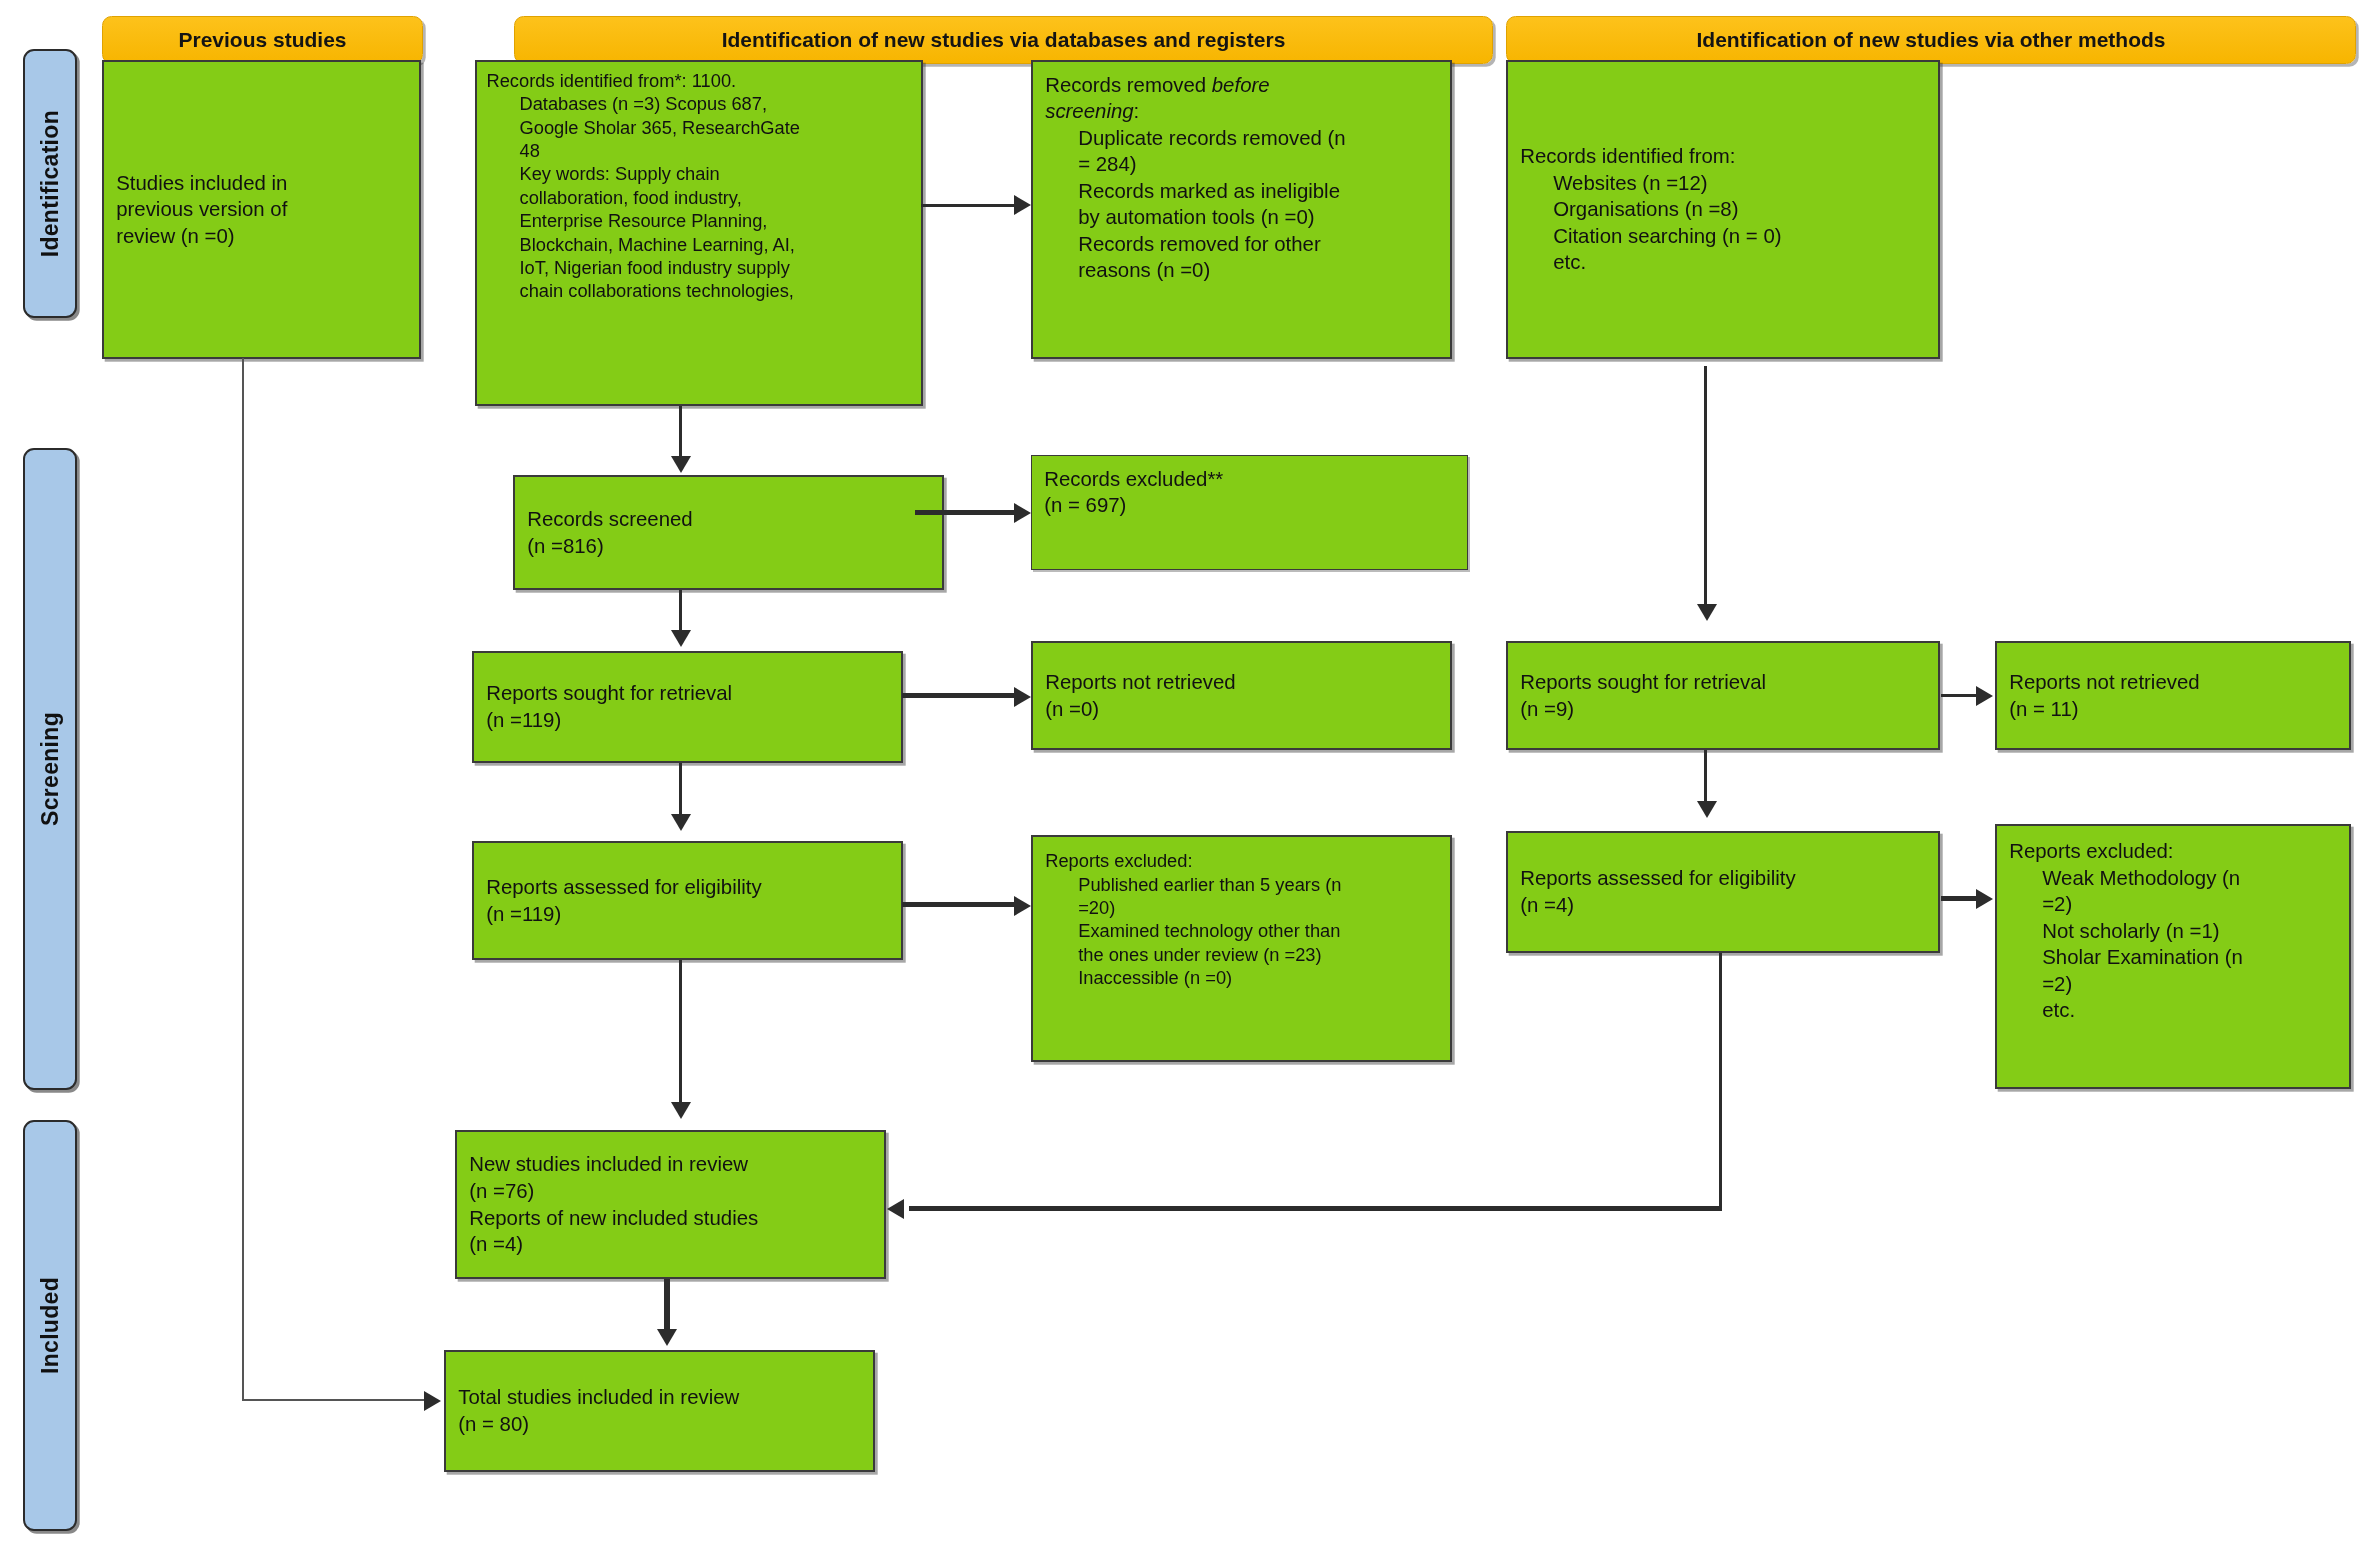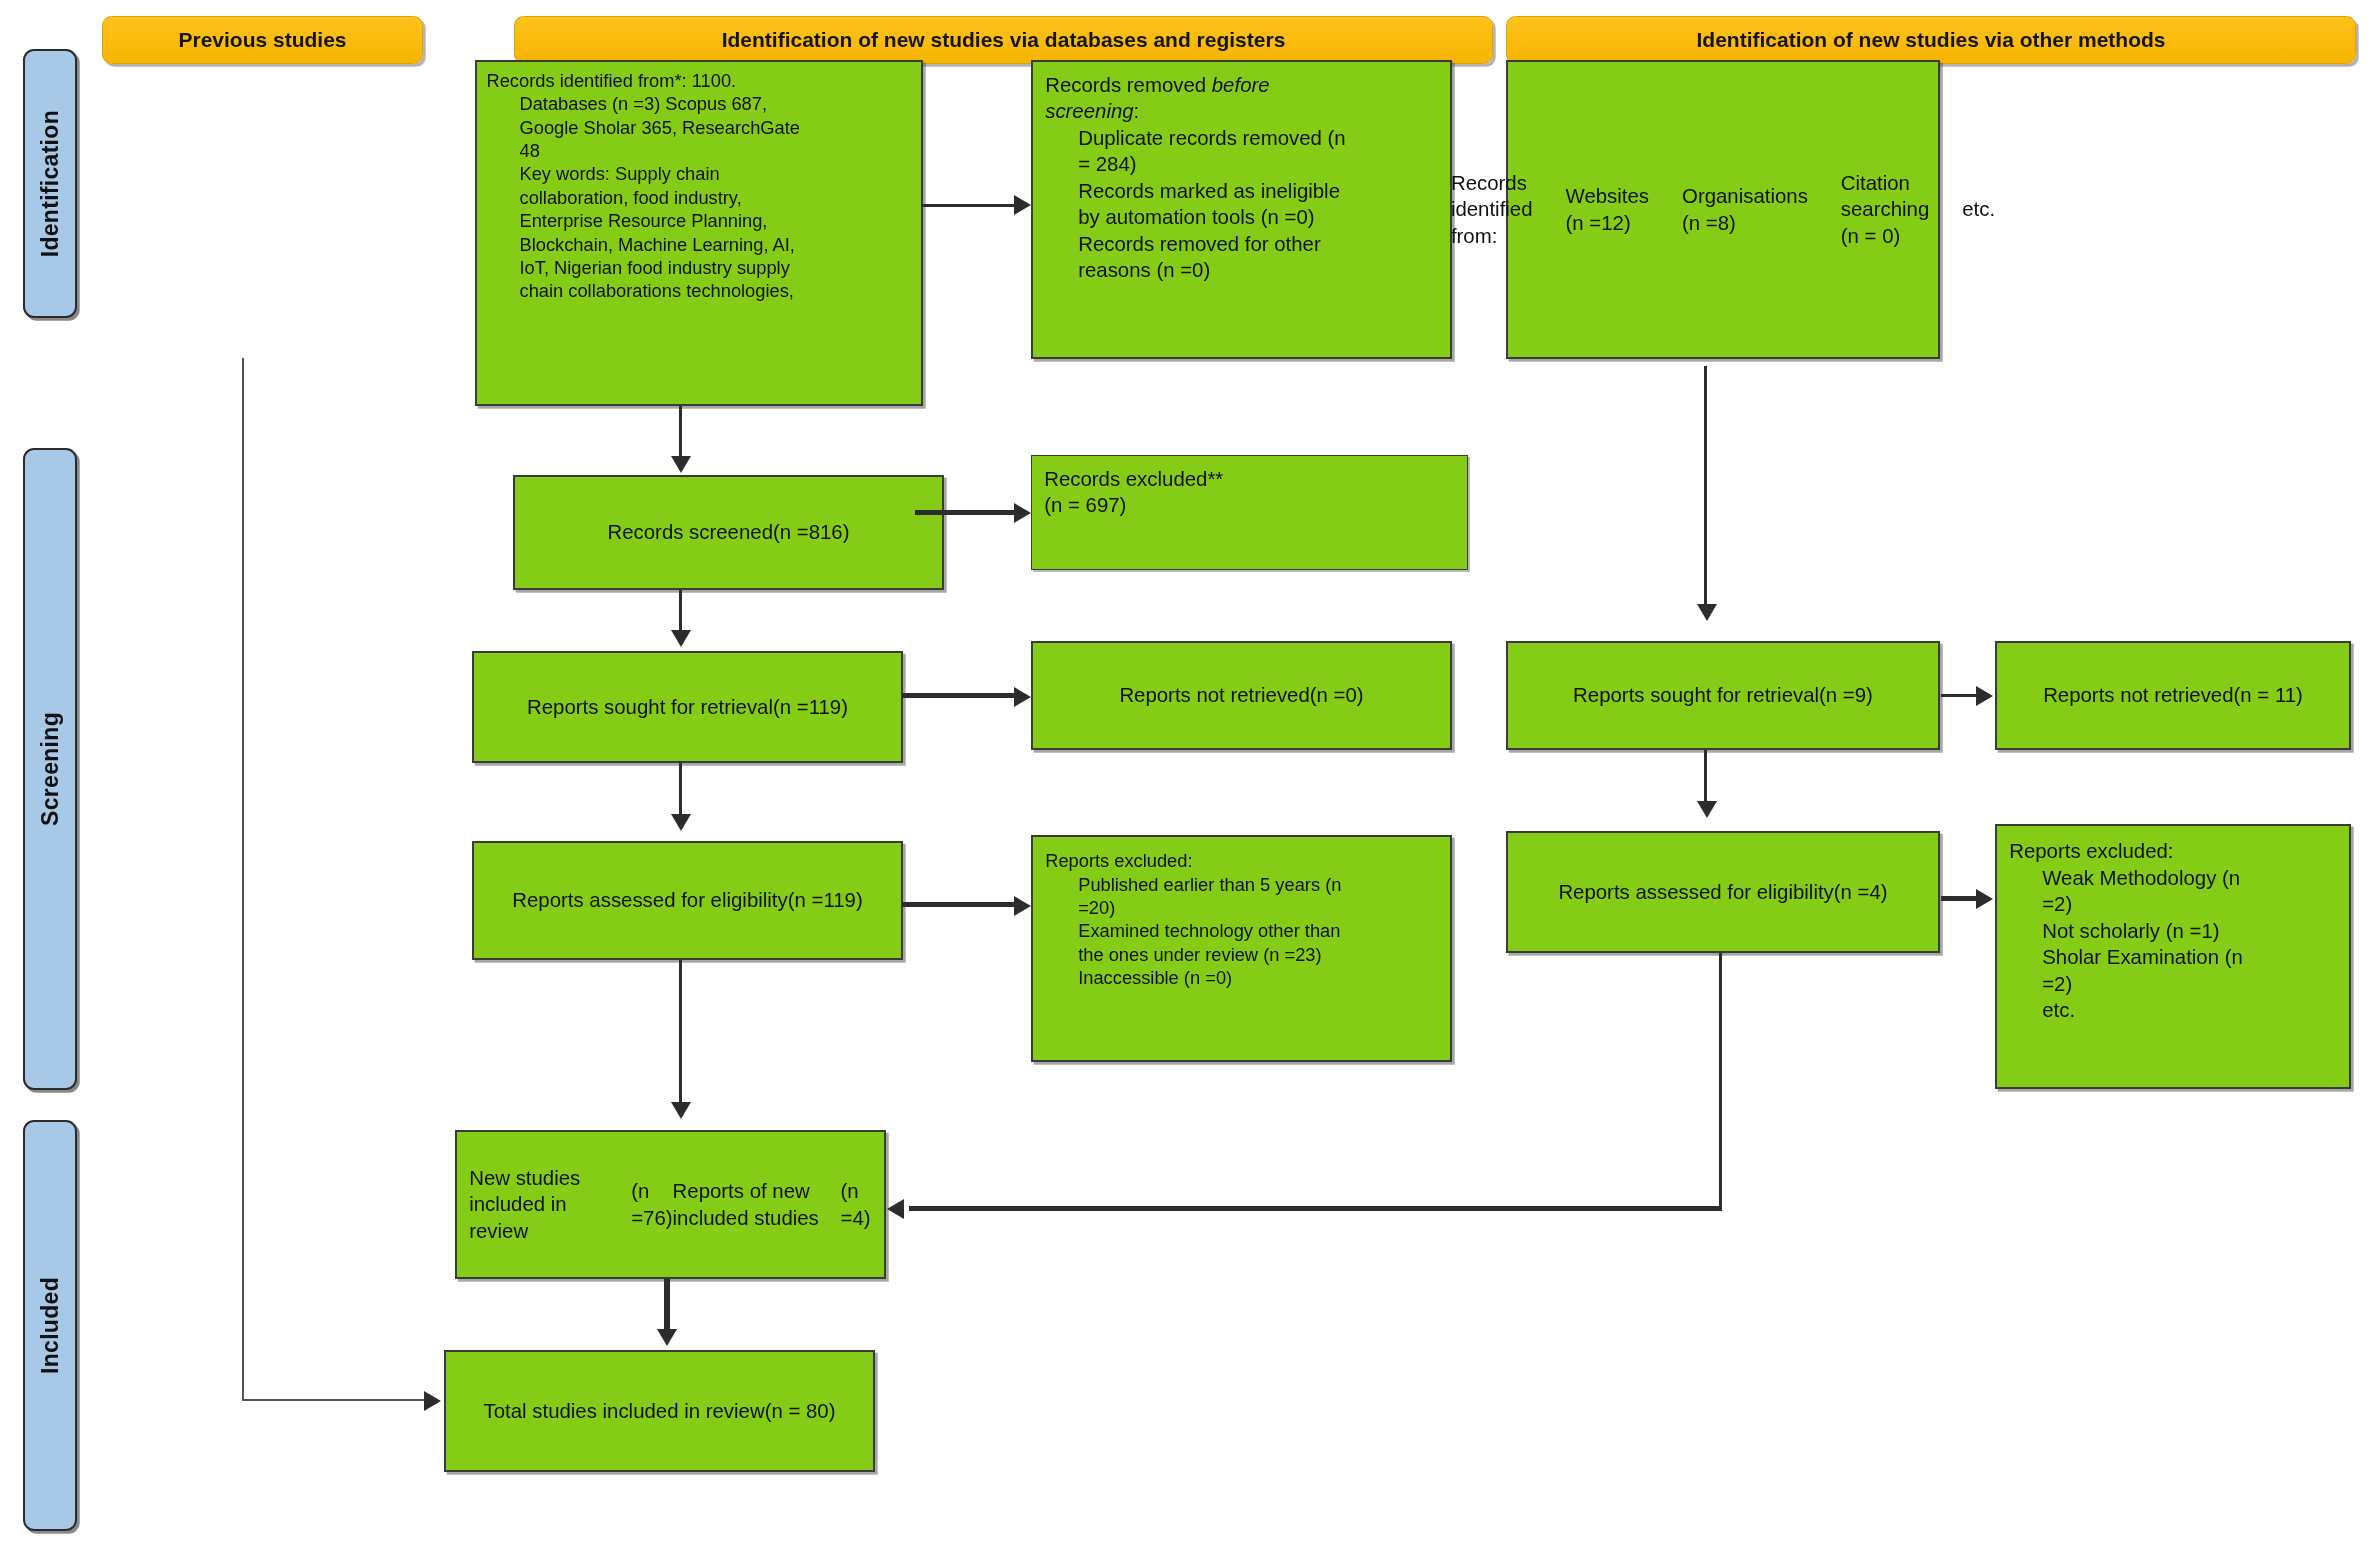--- a/index.html
+++ b/index.html
@@ -67,21 +67,21 @@
     font-size:20.4px;
     line-height:1.30;
     color:#111;
   }
   .box.thin{ border-width:1.4px; box-shadow:2px 2px 0 rgba(60,60,60,.35); }
   .box .ln{ display:block; white-space:pre-wrap; }
   .box .ind{ padding-left:33px; }
   .box .it{ font-style:italic; }
   .box .small{ font-size:18.3px; line-height:1.28; }
   .box .gap{ height:11px; }
-  .vcenter{ display:flex; flex-direction:row; justify-content:center;align-items:center; }
+  .vcenter{ display:flex; flex-direction:column; justify-content:center; }
 
   
   .ln-v, .ln-h{ position:absolute; background:#2c2c2c; }
   .ln-v{ width:2.7px; }
   .ln-h{ height:2.7px; }
   .ln-v.thick{ width:6.1px; }
   .ln-h.thick{ height:4.7px; }
   .ln-v.hair{ width:2px; background:#555; }
   .ln-h.hair{ height:2px; background:#555; }
 
@@ -120,20 +120,25 @@
   <div class="hdr" style="left:102px; top:16.3px; width:319px; height:46px;">
     <span>Previous studies</span>
   </div>
   <div class="hdr" style="left:475px; top:16.3px; width:977px; height:46px;margin-left:39px;">
     <span>Identification of new studies via databases and registers</span>
   </div>
   <div class="hdr" style="left:1506px; top:16.3px; width:848px; height:46px;">
     <span>Identification of new studies via other methods</span>
   </div>
 
+  <div class="box vcenter" style="left:102px; top:60px; width:319px; height:299px;">
+    <span class="ln">Studies included in</span>
+    <span class="ln">previous version of</span>
+    <span class="ln">review (n =0)</span>
+  </div>
 
   <div class="box" style="left:475px; top:60px; width:448px; height:346px; padding:6.8px 9.5px;">
     <span class="ln small">Records identified from*: 1100.</span>
     <span class="ln small ind">Databases (n =3) Scopus 687,</span>
     <span class="ln small ind">Google Sholar 365, ResearchGate</span>
     <span class="ln small ind">48</span>
     <span class="ln small ind">Key words: Supply chain</span>
     <span class="ln small ind">collaboration, food industry,</span>
     <span class="ln small ind">Enterprise Resource Planning,</span>
     <span class="ln small ind">Blockchain, Machine Learning, AI,</span>

